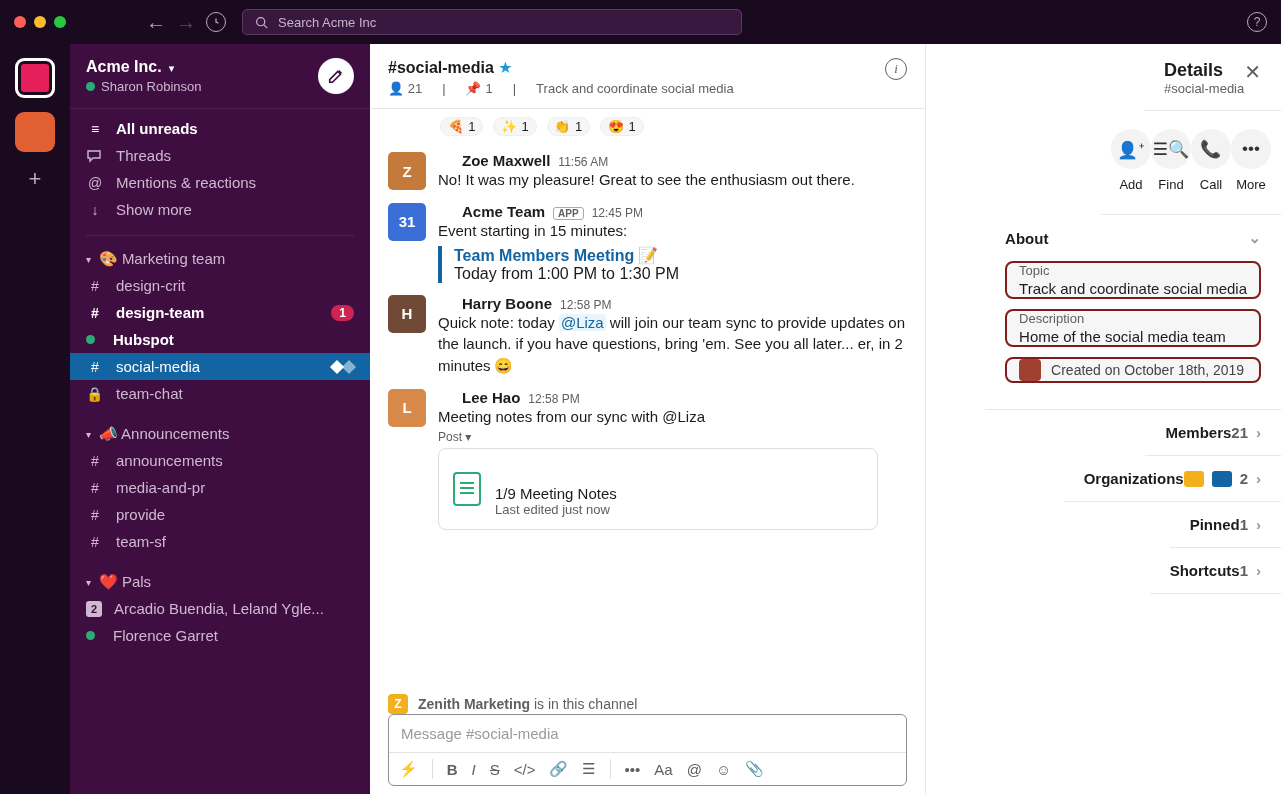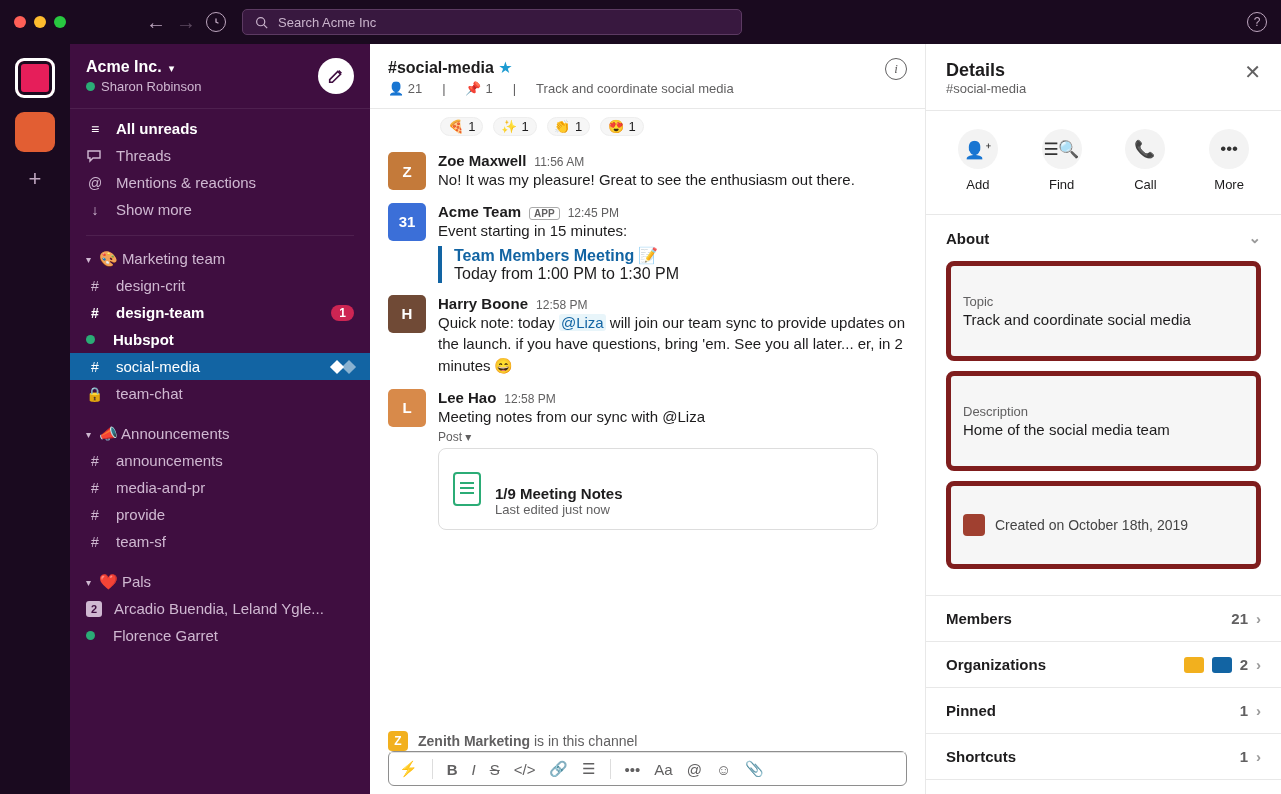--- a/index.html
+++ b/index.html
@@ -39,51 +39,51 @@
 .ch-title { font-weight:800; font-size:16px; }
 .star { color:#1d9bd1; }
 .ch-meta { color:#616061; font-size:13px; display:flex; gap:20px; align-items:flex-start; margin-top:4px; }
 .info-circ { width:22px; height:22px; border:1.6px solid #616061; border-radius:50%; display:flex; align-items:center; justify-content:center; font-size:13px; color:#616061; font-style:italic; font-family:serif; }
 .messages { flex:1; overflow:hidden; padding:4px 18px 8px; }
 .reactions { display:flex; gap:10px; padding:4px 0 10px 52px; font-size:13px; }
 .react { display:flex; gap:4px; align-items:center; background:#f6f6f6; border:1px solid #eee; border-radius:12px; padding:1px 7px; }
 .msg { display:flex; gap:12px; padding:6px 0; }
 .avatar { width:38px; height:38px; border-radius:5px; flex-shrink:0; background:#888; display:flex; align-items:center; justify-content:center; color:#fff; font-weight:700; font-size:15px; }
 .mh { display:flex; align-items:baseline; gap:8px; }
-.author { font-weight:800; font-size:15px; }
+.author { font-weight:800; font-size:15px;margin-left:24px; }
 .time { color:#616061; font-size:12px; }
 .app-badge { font-size:10px; border:1px solid #aaa; color:#616061; border-radius:3px; padding:0 4px; font-weight:600; }
 .body { font-size:15px; line-height:1.45; }
 .mention { color:#1264a3; background:#e8f5fa; padding:0 2px; border-radius:3px; }
 .event-card { border-left:4px solid #1264a3; padding-left:12px; margin-top:4px; }
 .event-link { color:#1264a3; font-weight:700; }
 .post-pill { color:#616061; font-size:12px; margin:2px 0 4px; }
 .doc-card { border:1px solid #ddd; border-radius:8px; padding:12px 14px; display:flex; gap:14px; align-items:center; max-width:440px; }
 .doc-icon { width:28px; height:34px; border:2px solid #2bac76; border-radius:4px; position:relative; }
 .doc-icon::before { content:""; position:absolute; left:5px; right:5px; top:8px; height:2px; background:#2bac76; box-shadow:0 5px 0 #2bac76, 0 10px 0 #2bac76; }
-.doc-title { font-weight:700; font-size:15px;margin-top:24px; }
+.doc-title { font-weight:400; font-size:15px;margin-top:24px; }
 .doc-sub { color:#616061; font-size:13px; }
 .ext-banner { display:flex; align-items:center; gap:10px; font-size:14px; color:#616061; padding:4px 0 8px; }
 .zenith { width:20px; height:20px; background:#f2b01e; border-radius:4px; color:#fff; font-weight:700; font-size:12px; display:flex; align-items:center; justify-content:center; }
 .composer { margin:0 18px 8px; border:1px solid #8e8e8e; border-radius:6px; }
 .compose-input { padding:10px 12px; color:#9a9a9a; font-size:15px; }
 .composer-toolbar { border-top:1px solid #e2e2e2; display:flex; align-items:center; padding:6px 10px; gap:14px; color:#616061; font-size:15px; }
 .tb-sep { width:1px; height:20px; background:#ddd; }
-.details { width:355px; display:flex; flex-direction:column; }
+.details { width:355px; display:flex; flex-direction:column;align-items:flex-end; }
 .dt-head { padding:16px 20px 14px; display:flex; justify-content:space-between; border-bottom:1px solid #e8e8e8; align-items:flex-start; }
 .dt-title { font-weight:800; font-size:18px; }
 .dt-sub { color:#616061; font-size:13px; }
 .close-x { font-size:20px; color:#616061; }
 .dt-actions { display:flex; justify-content:space-around; padding:18px 10px 22px; border-bottom:1px solid #e8e8e8; }
 .dt-act { display:flex; flex-direction:column; align-items:center; gap:8px; font-size:13px; color:#1d1c1d; }
 .dt-act-btn { width:40px; height:40px; border-radius:50%; background:#f3f3f3; display:flex; align-items:center; justify-content:center; font-size:17px; color:#333; }
 .dt-section { border-bottom:1px solid #e8e8e8; }
 .dt-sec-head { padding:14px 20px; font-weight:800; font-size:15px; display:flex; justify-content:space-between; align-items:center; cursor:pointer; }
 .dt-about-body { padding:0 20px 16px; }
-.about-box { background:#f6f6f6; border:5px solid #7f1d1d; border-radius:8px; padding:28px 12px; margin-bottom:10px; }
+.about-box { background:#f6f6f6; border:2px solid #7f1d1d; border-radius:8px; padding:0 12px; margin-bottom:10px; }
 .about-lbl { font-size:13px; color:#616061; margin-bottom:2px; }
 .about-val { font-size:15px; }
 .created { display:flex; align-items:center; gap:10px; font-size:14px; color:#444; }
 .mini-av { width:22px; height:22px; border-radius:4px; background:#a04030; }
 .row-right { display:flex; align-items:center; gap:8px; color:#616061; }
 .chev { color:#9a9a9a; }
 .org-chip { width:20px; height:16px; border-radius:3px; display:inline-block; }
 svg { display:block; }
 </style>
 </head>
@@ -317,20 +317,21 @@
     </div>
           </div>
         </div>
 
       <div class="ext-banner" style="padding:0 18px">
         <div class="zenith">Z</div>
         <span><b>Zenith Marketing</b> <span>is in this channel</span></span>
       </div>
 
       <div class="composer">
+        <div class="compose-input">Message #social-media</div>
         <div class="composer-toolbar">
           <span>⚡</span>
           <span class="tb-sep"></span>
           <b>B</b>
           <i>I</i>
           <span style="text-decoration:line-through">S</span>
           <span>&lt;/&gt;</span>
           <span>🔗</span>
           <span>☰</span>
           <span class="tb-sep"></span>

